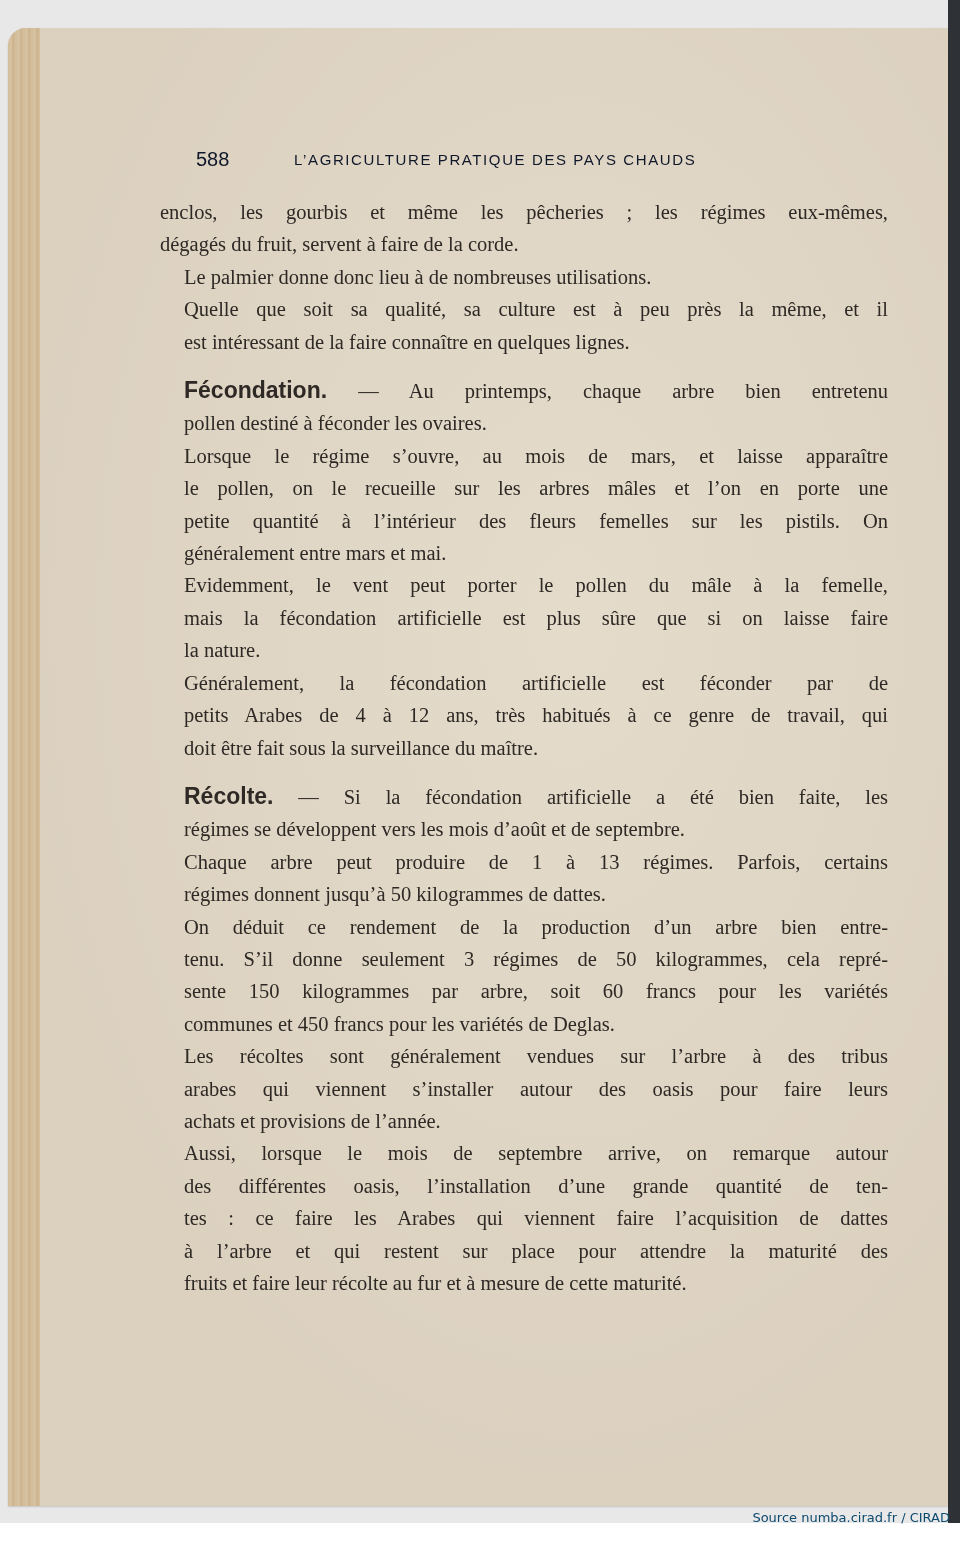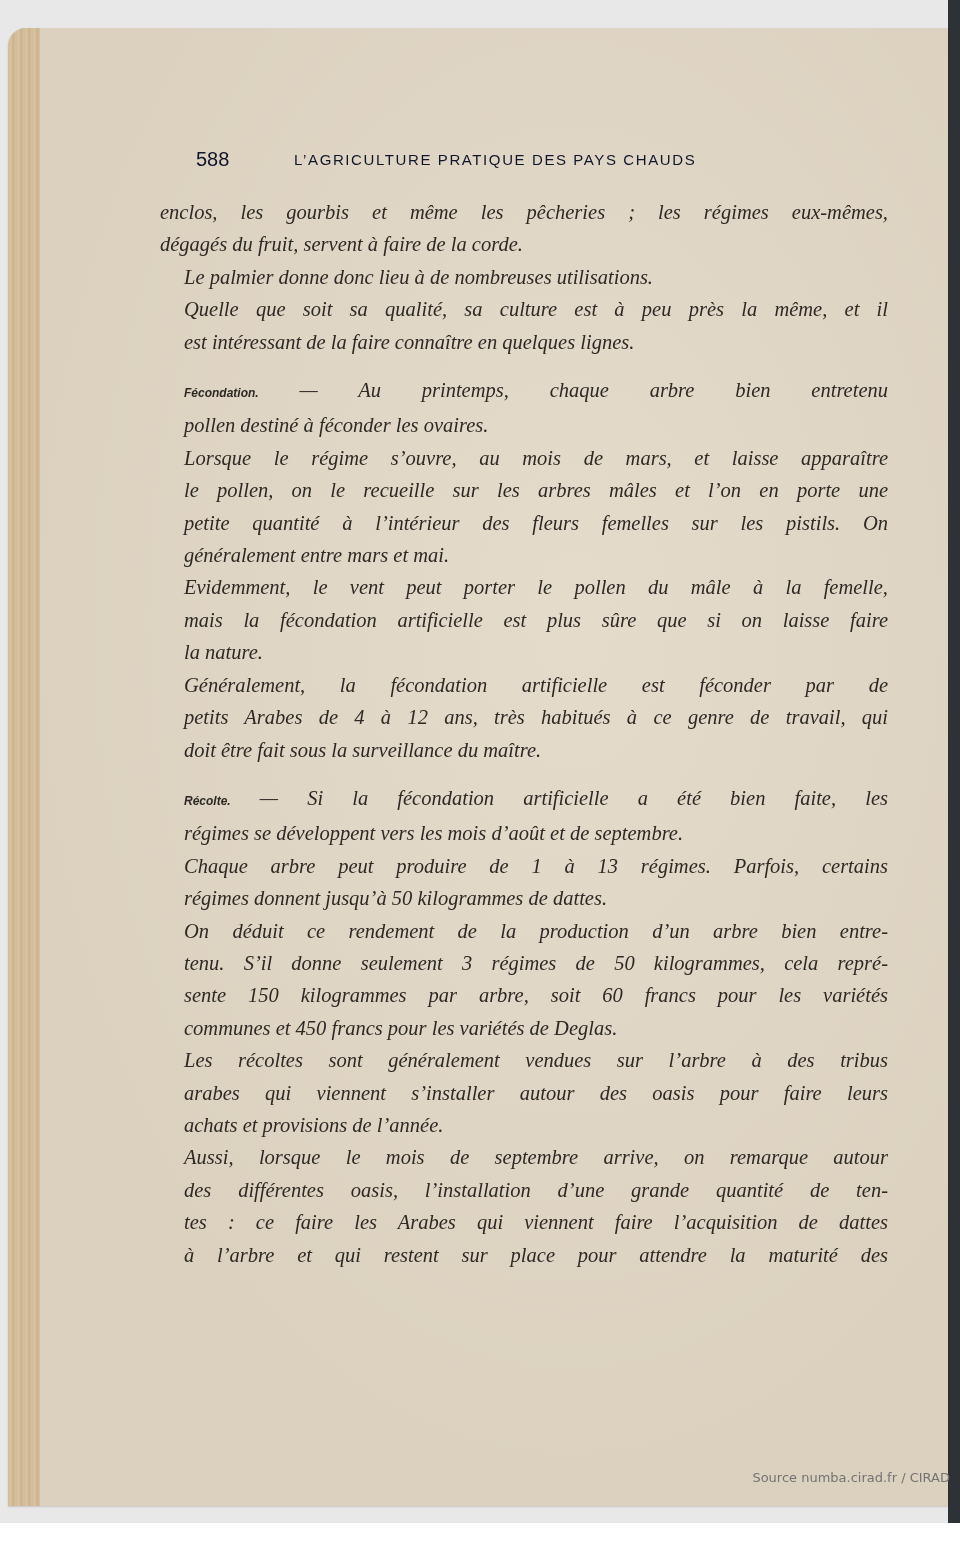--- a/index.html
+++ b/index.html
@@ -25,26 +25,26 @@
   .page-number { position:absolute; left:0; top:0; font-size:20px; }
   .running-title { position:absolute; left:98px; top:3px; font-size:15px; letter-spacing:1.6px; font-variant: small-caps; }
   .body-text {
     position:absolute; left:160px; top:196px; width:728px;
     font-family:"Liberation Serif", serif; font-size:20.5px; line-height:32.4px;
     color:#2e2925; text-align:justify;
   }
   .para { margin:0; text-indent:0; }
   .para.indent { text-indent:24px; }
   .para.section { margin-top:16px; text-indent:24px; }
-  .line { display:block; white-space:nowrap; text-align:justify; text-align-last:justify;font-style:italic; }
+  .line { display:block; white-space:nowrap; text-align:justify; text-align-last:justify; }
   .line.last { text-align-last:left; }
-  .heading { font-family:"Liberation Sans", sans-serif; font-weight:bold; font-size:12px; }
+  .heading { font-family:"Liberation Sans", sans-serif; font-weight:bold; font-size:23px; }
   .footer-credit {
-    position:absolute; right:10px; top:1470px;
-    font-family:"DejaVu Sans", sans-serif; font-size:13px; color:#737373;
+    position:absolute; right:10px; top:1510px;
+    font-family:"DejaVu Sans", sans-serif; font-size:13px; color:#0c4a6e;
   }
 </style>
 </head>
 <body>
 
 <div class="scan-bed"></div>
 <div class="dark-edge"></div>
 <div class="page"></div>
 <div class="page-edges"></div>
 
@@ -105,16 +105,17 @@
   <p class="para indent">
     <span class="line">Les récoltes sont généralement vendues sur l’arbre à des tribus</span>
     <span class="line">arabes qui viennent s’installer autour des oasis pour faire leurs</span>
     <span class="line last">achats et provisions de l’année.</span>
   </p>
   <p class="para indent">
     <span class="line">Aussi, lorsque le mois de septembre arrive, on remarque autour</span>
     <span class="line">des différentes oasis, l’installation d’une grande quantité de ten-</span>
     <span class="line">tes : ce faire les Arabes qui viennent faire l’acquisition de dattes</span>
     <span class="line">à l’arbre et qui restent sur place pour attendre la maturité des</span>
+    <span class="line last">fruits et faire leur récolte au fur et à mesure de cette maturité.</span>
   </p>
 </div>
 
 <div class="footer-credit">Source numba.cirad.fr / CIRAD</div>
 
 </body></html>

